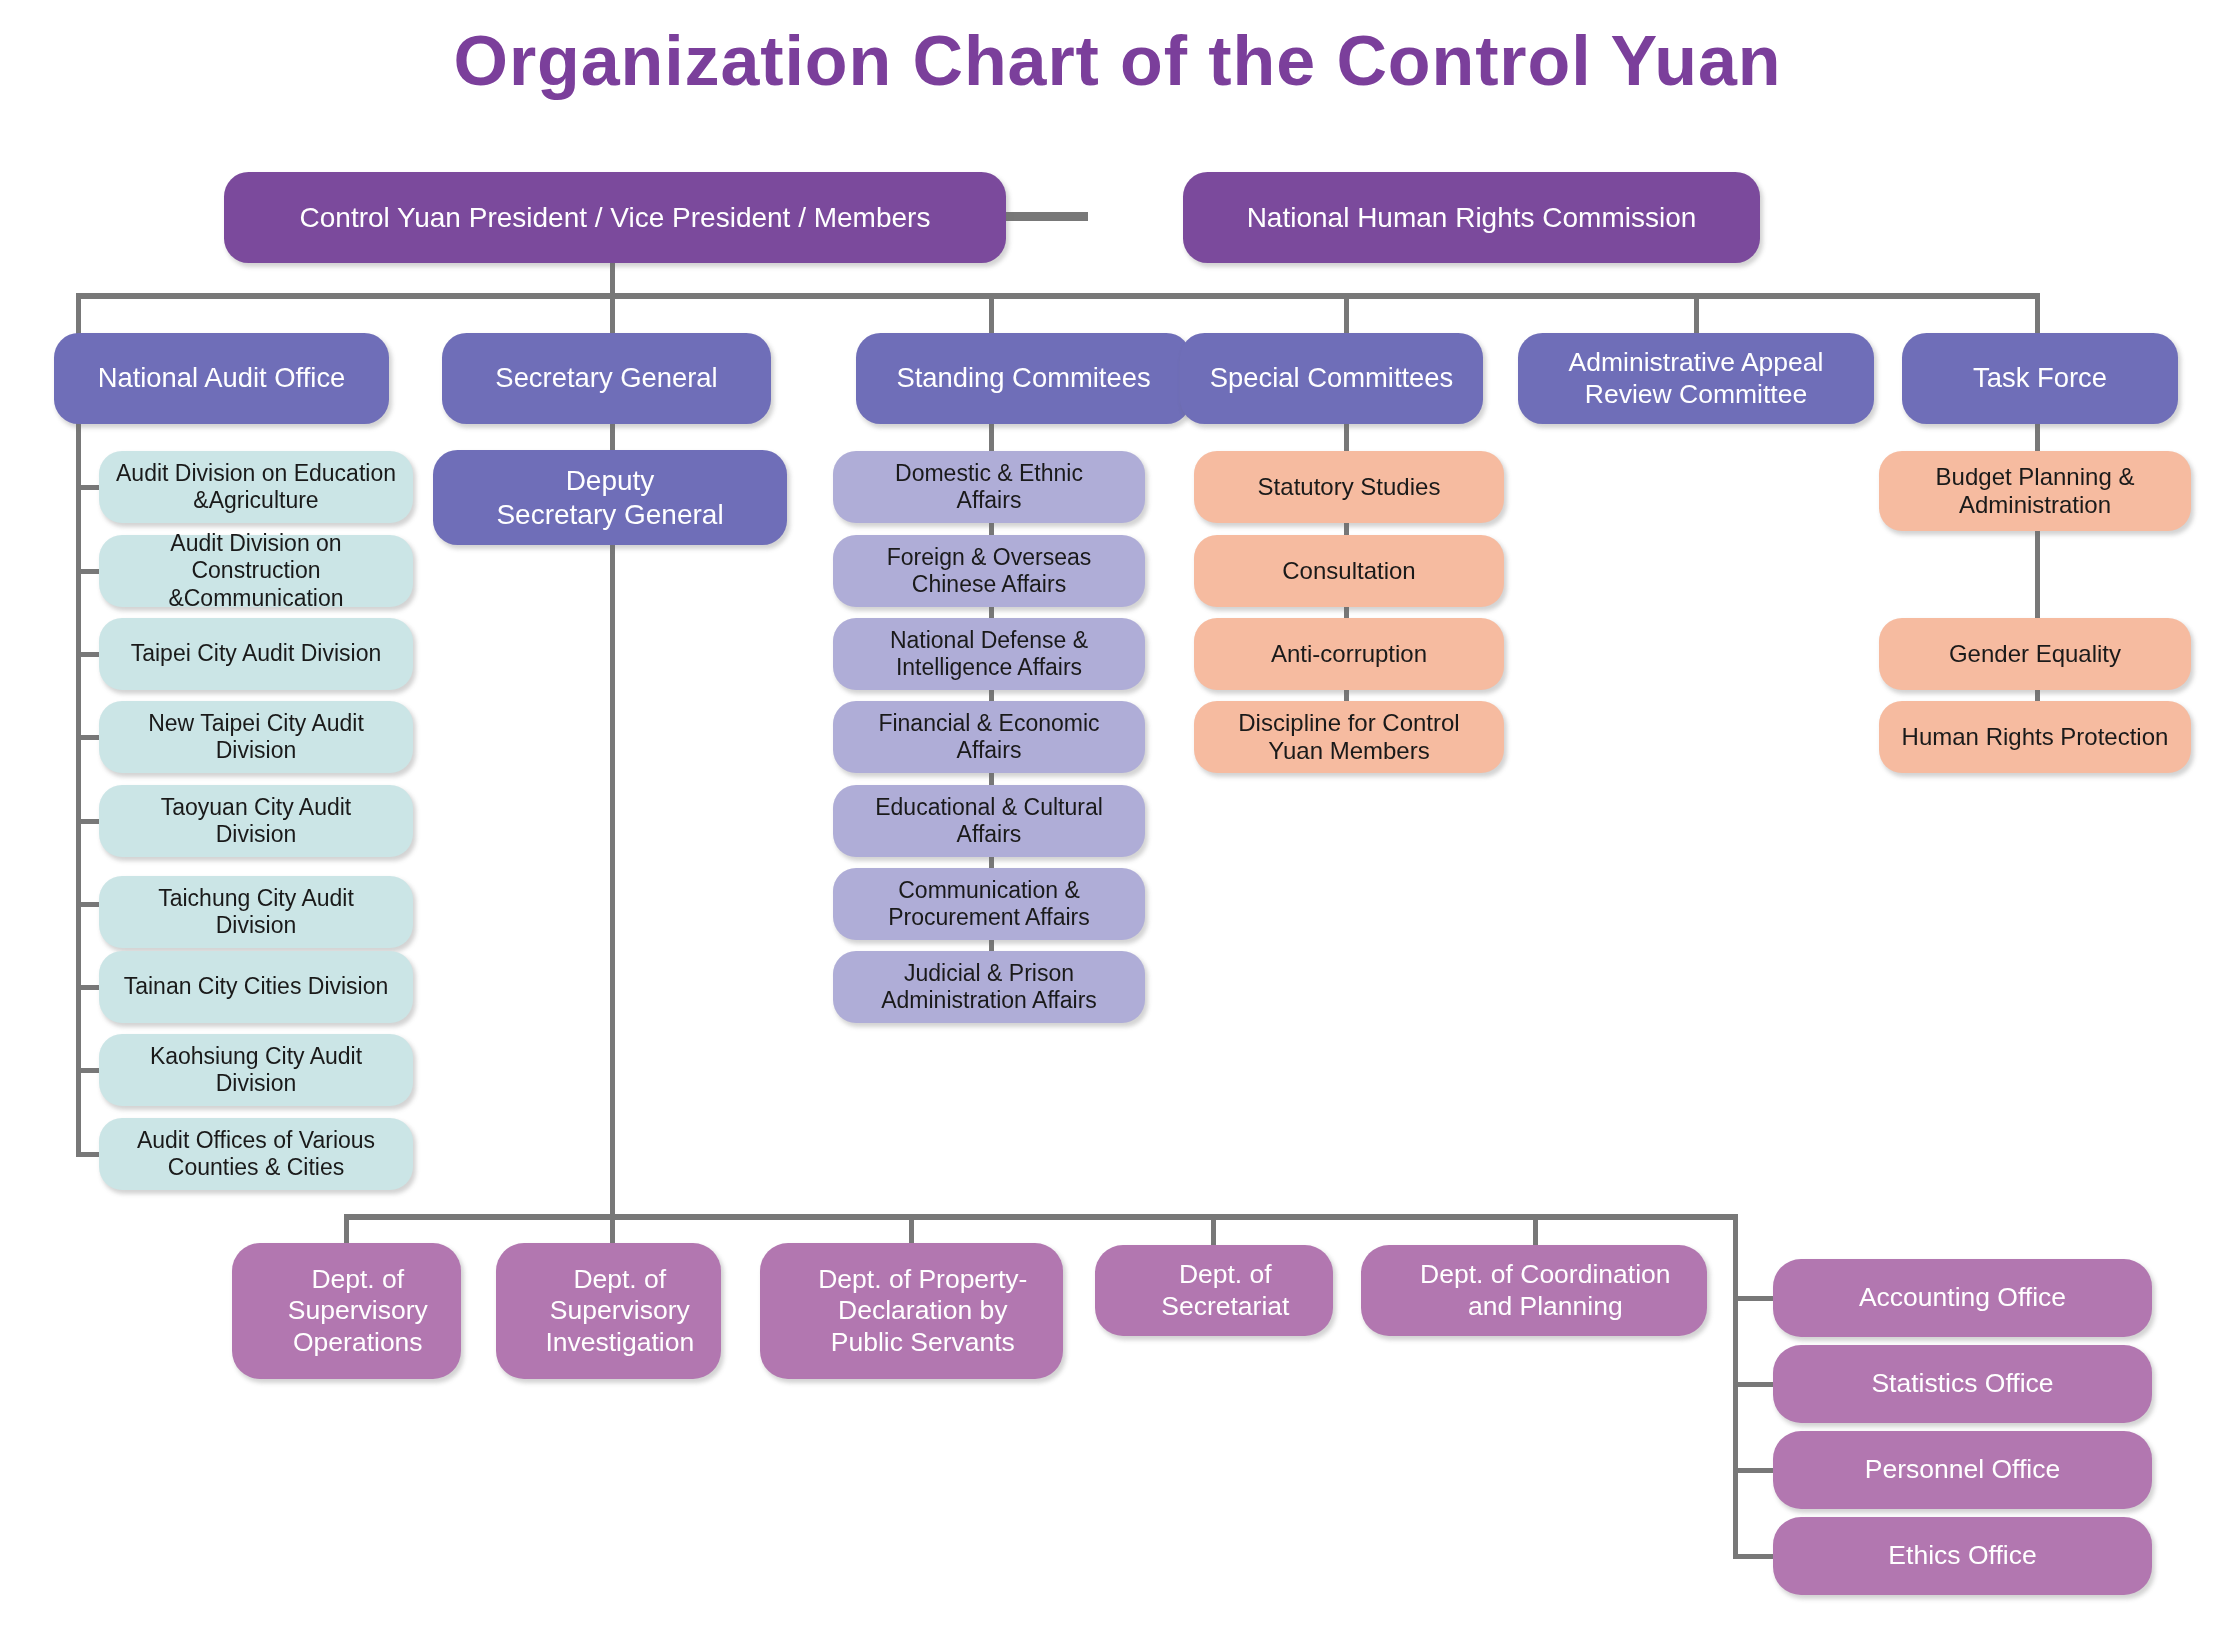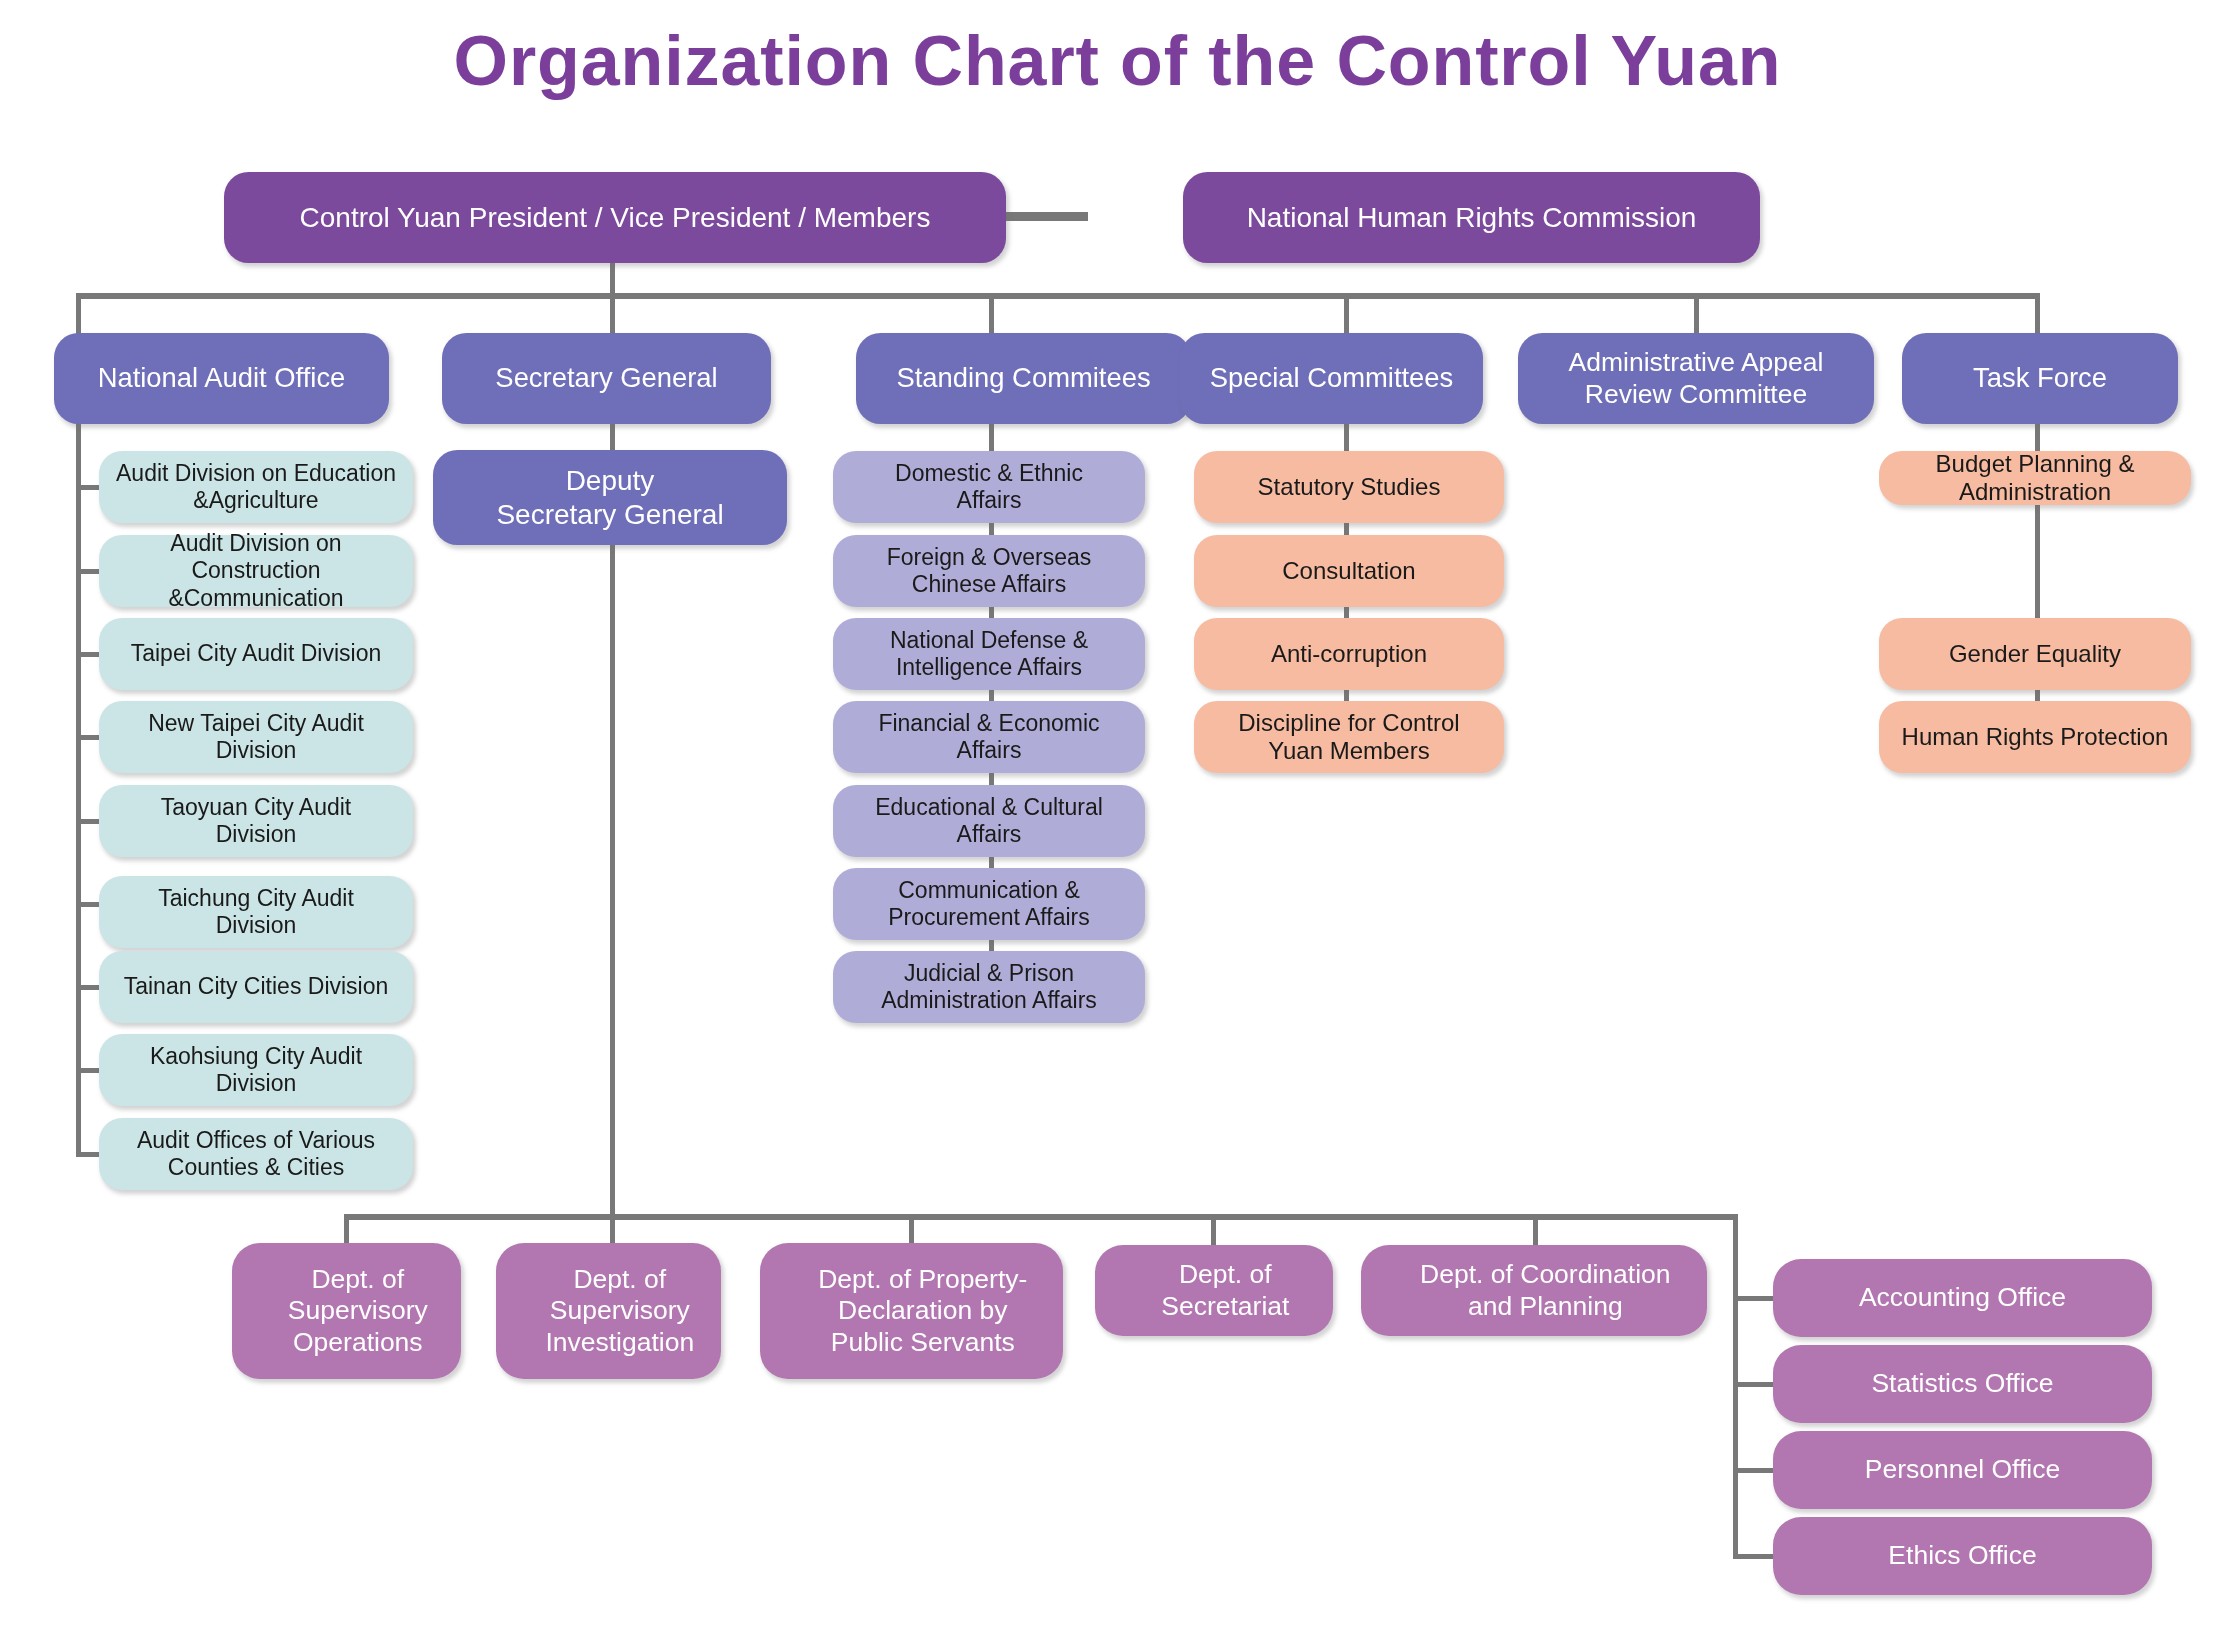--- a/index.html
+++ b/index.html
@@ -125,21 +125,21 @@
 Procurement Affairs</div>
   <div class="node standing" style="left:833px;top:951px;width:312px;height:72px;">Judicial &amp; Prison
 Administration Affairs</div>
 
   <div class="node salmon" style="left:1194px;top:451px;width:310px;height:72px;">Statutory Studies</div>
   <div class="node salmon" style="left:1194px;top:535px;width:310px;height:72px;">Consultation</div>
   <div class="node salmon" style="left:1194px;top:618px;width:310px;height:72px;">Anti-corruption</div>
   <div class="node salmon" style="left:1194px;top:701px;width:310px;height:72px;">Discipline for Control
 Yuan Members</div>
 
-  <div class="node salmon" style="left:1879px;top:451px;width:312px;height:54px;">Budget Planning &amp;
+  <div class="node salmon" style="left:1879px;top:451px;width:312px;height:80px;">Budget Planning &amp;
 Administration</div>
   <div class="node salmon" style="left:1879px;top:618px;width:312px;height:72px;">Gender Equality</div>
   <div class="node salmon" style="left:1879px;top:701px;width:312px;height:72px;">Human Rights Protection</div>
 
   <div class="node dept" style="left:232px;top:1243px;width:229px;height:136px;">Dept. of
 Supervisory
 Operations</div>
   <div class="node dept" style="left:496px;top:1243px;width:225px;height:136px;">Dept. of
 Supervisory
 Investigation</div>

